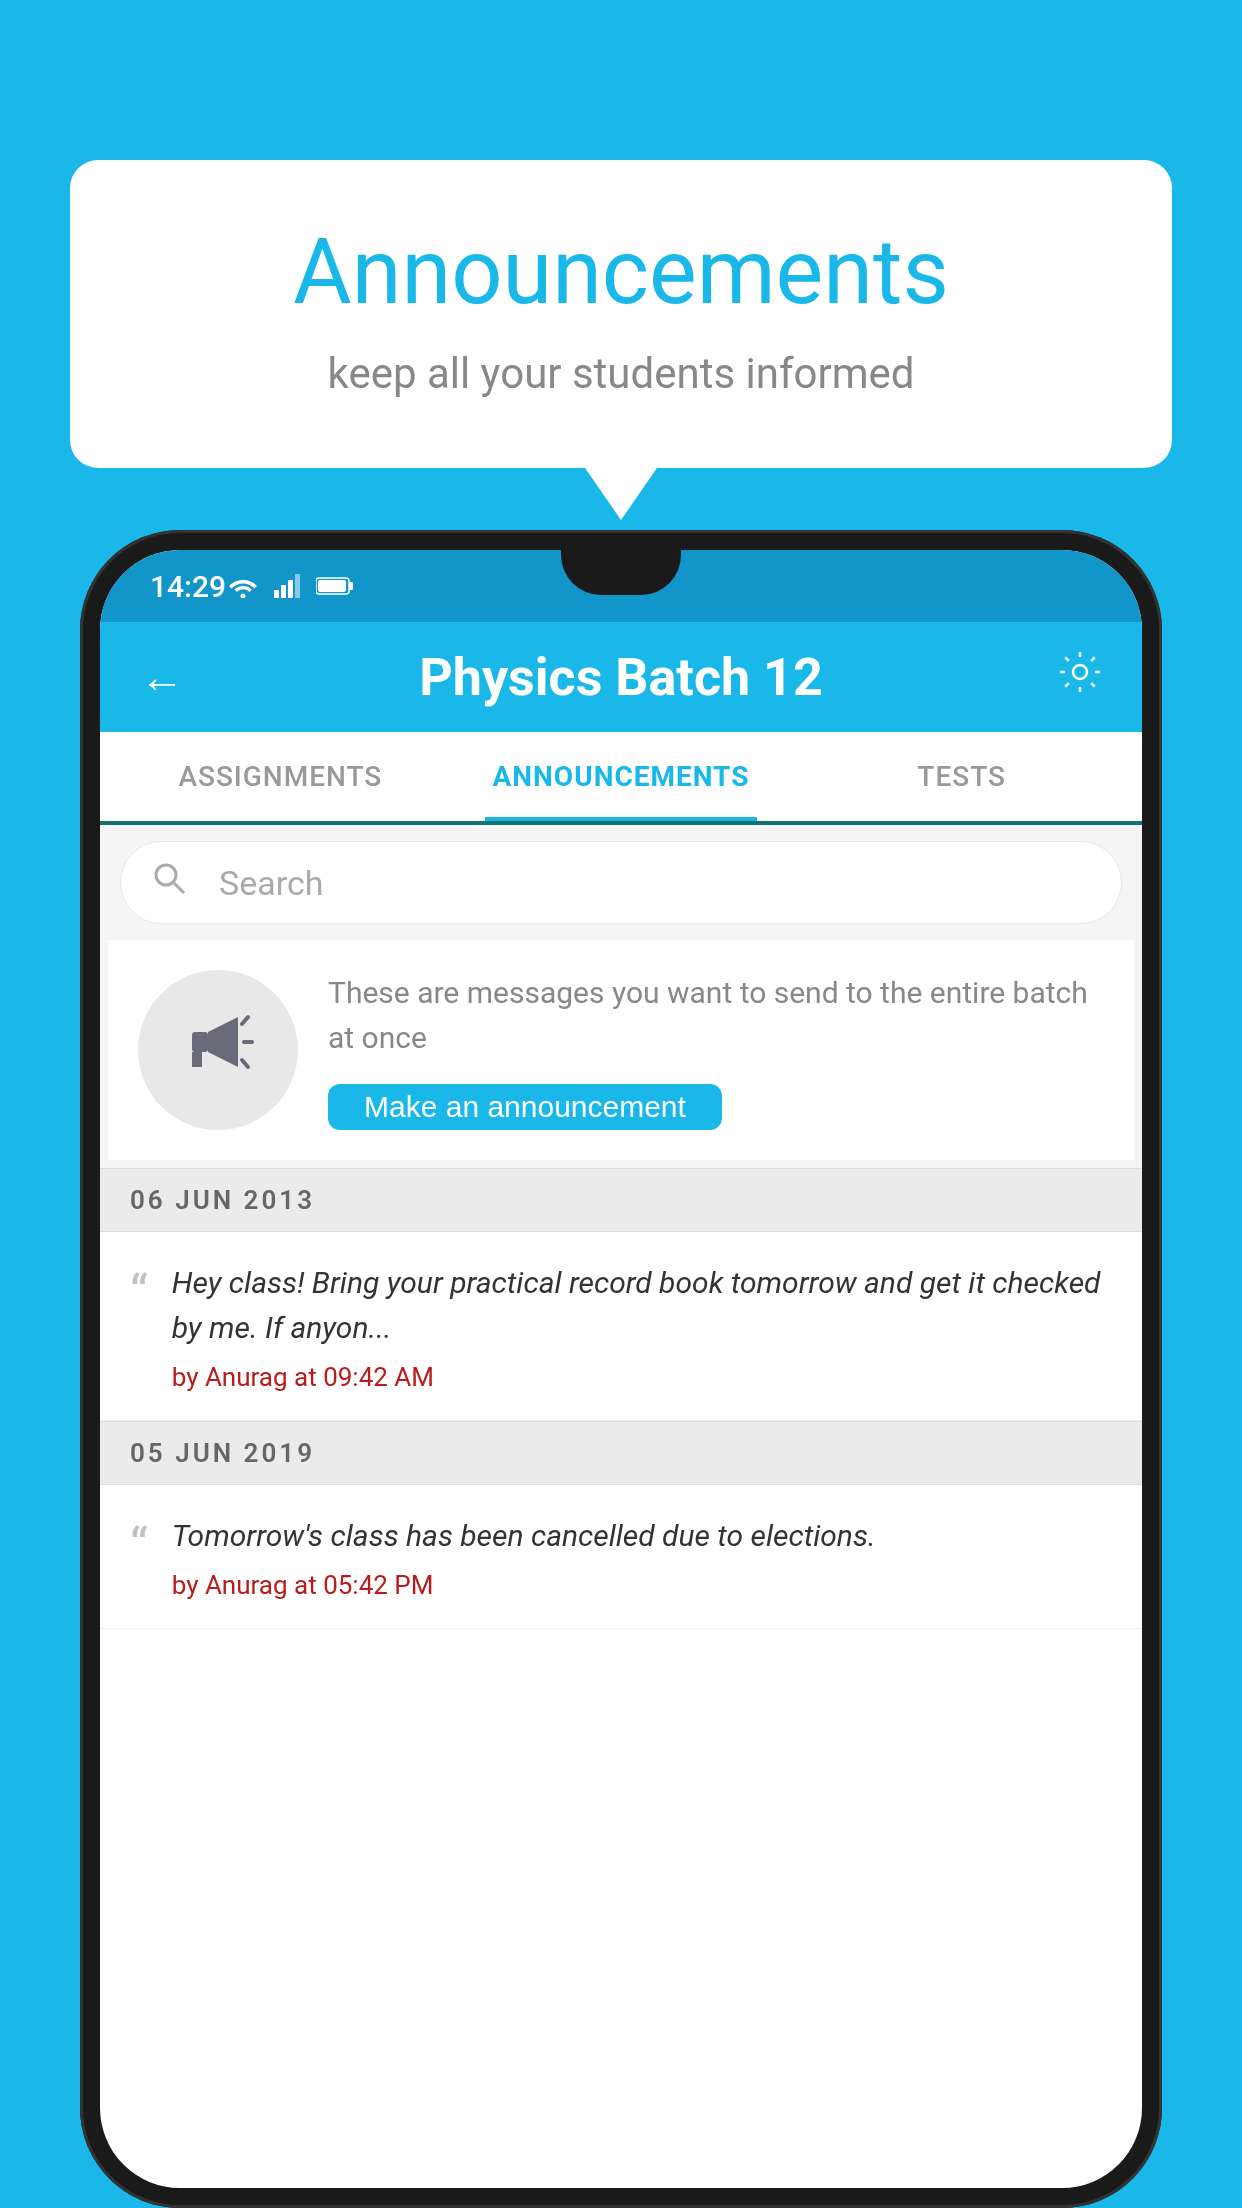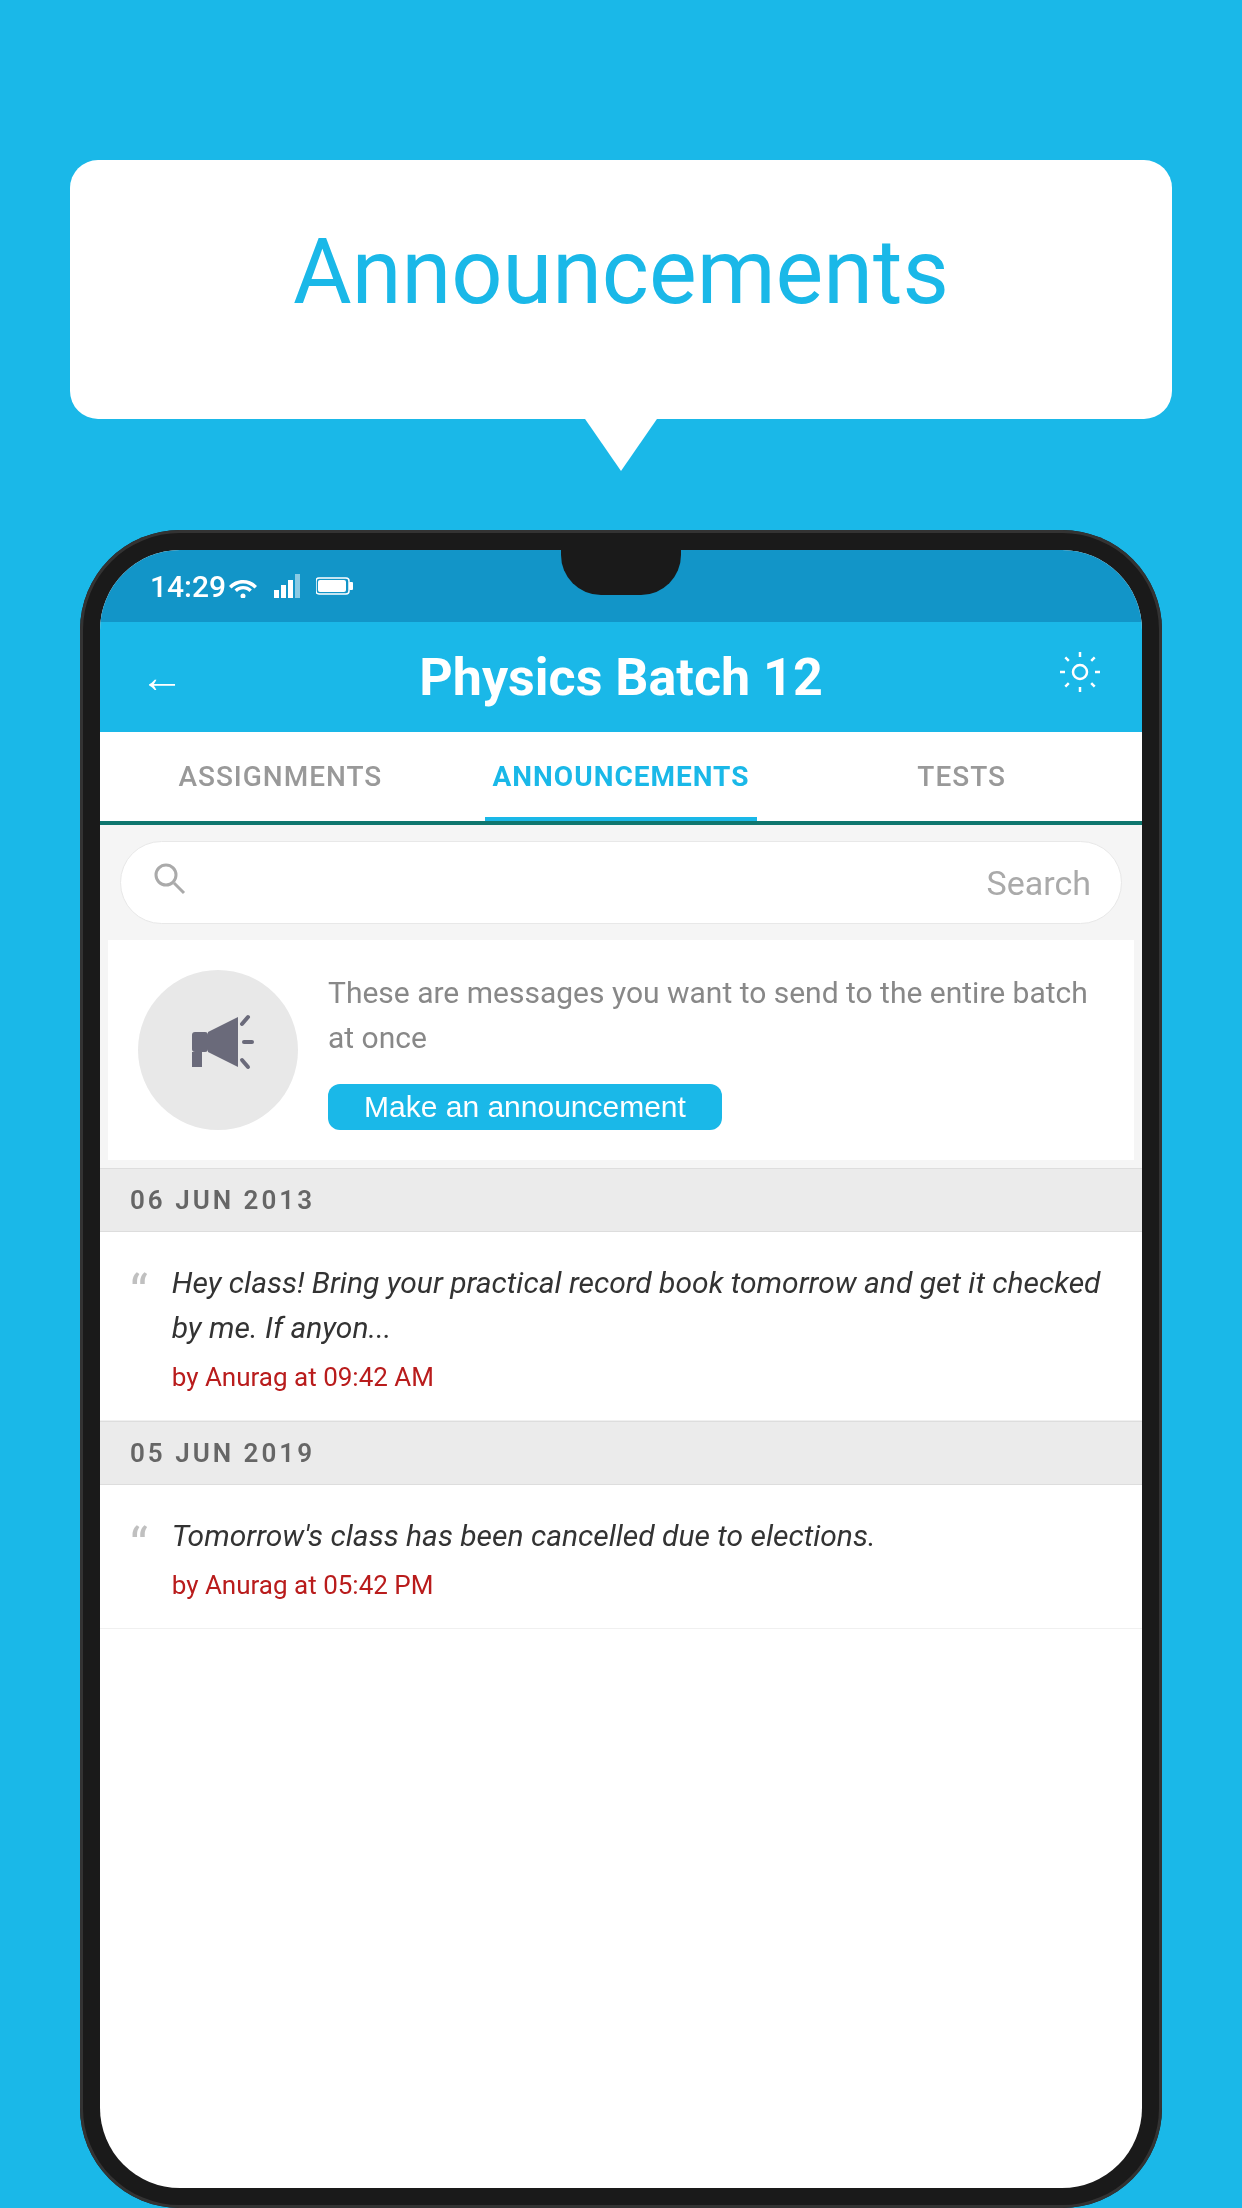--- a/index.html
+++ b/index.html
@@ -198,21 +198,20 @@
     
     .search-bar {
       background: white;
       margin: 16px 20px;
       border-radius: 50px;
       display: flex;
       align-items: center;
       padding: 18px 30px;
       gap: 32px;
       border: 1px solid #e8e8e8;
-      justify-content: space-between;
     }
 
     .search-icon-wrap {
       color: #aaa;
       font-size: 36px;
     }
 
     .search-text {
       color: #aaa;
       font-size: 34px;
@@ -313,20 +312,21 @@
       color: #b91c1c;
     }
 
   </style>
 </head>
 <body>
 
 <div class="speech-bubble-container">
   <div class="speech-bubble">
     <div class="speech-bubble-title">Announcements</div>
+    <div class="speech-bubble-subtitle">keep all your students informed</div>
   </div>
 </div>
 
 <div class="phone-container">
   <div class="phone-frame">
     <div class="phone-screen">
 
       <div class="status-bar">
         <div class="notch"></div>
         <span>14:29</span>

